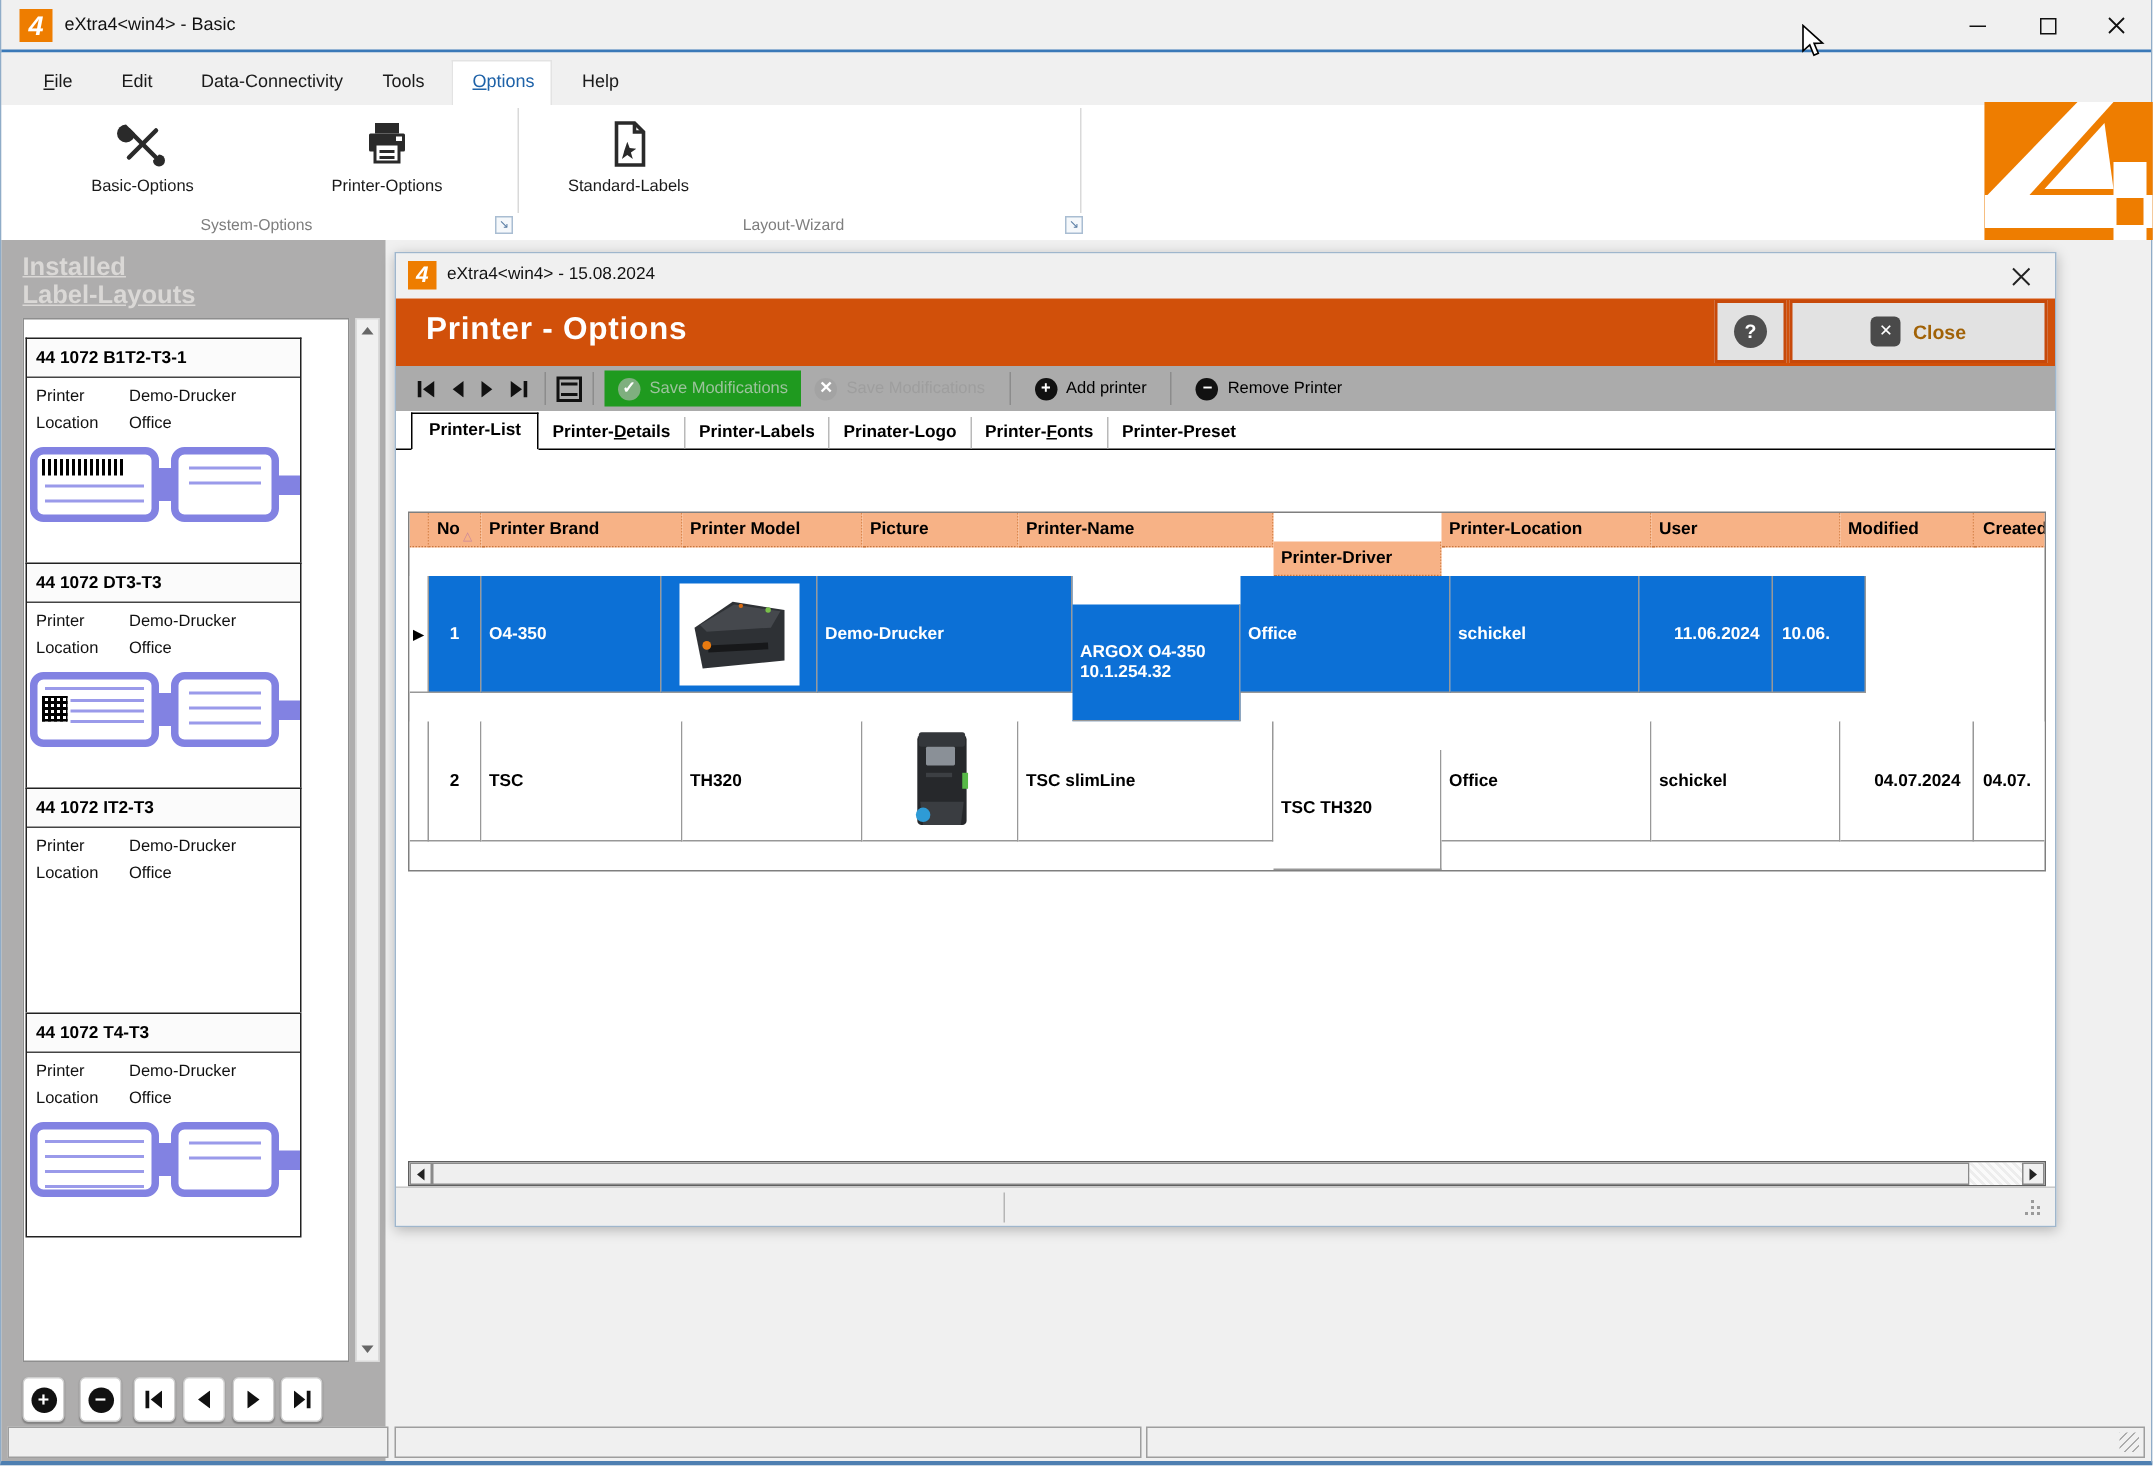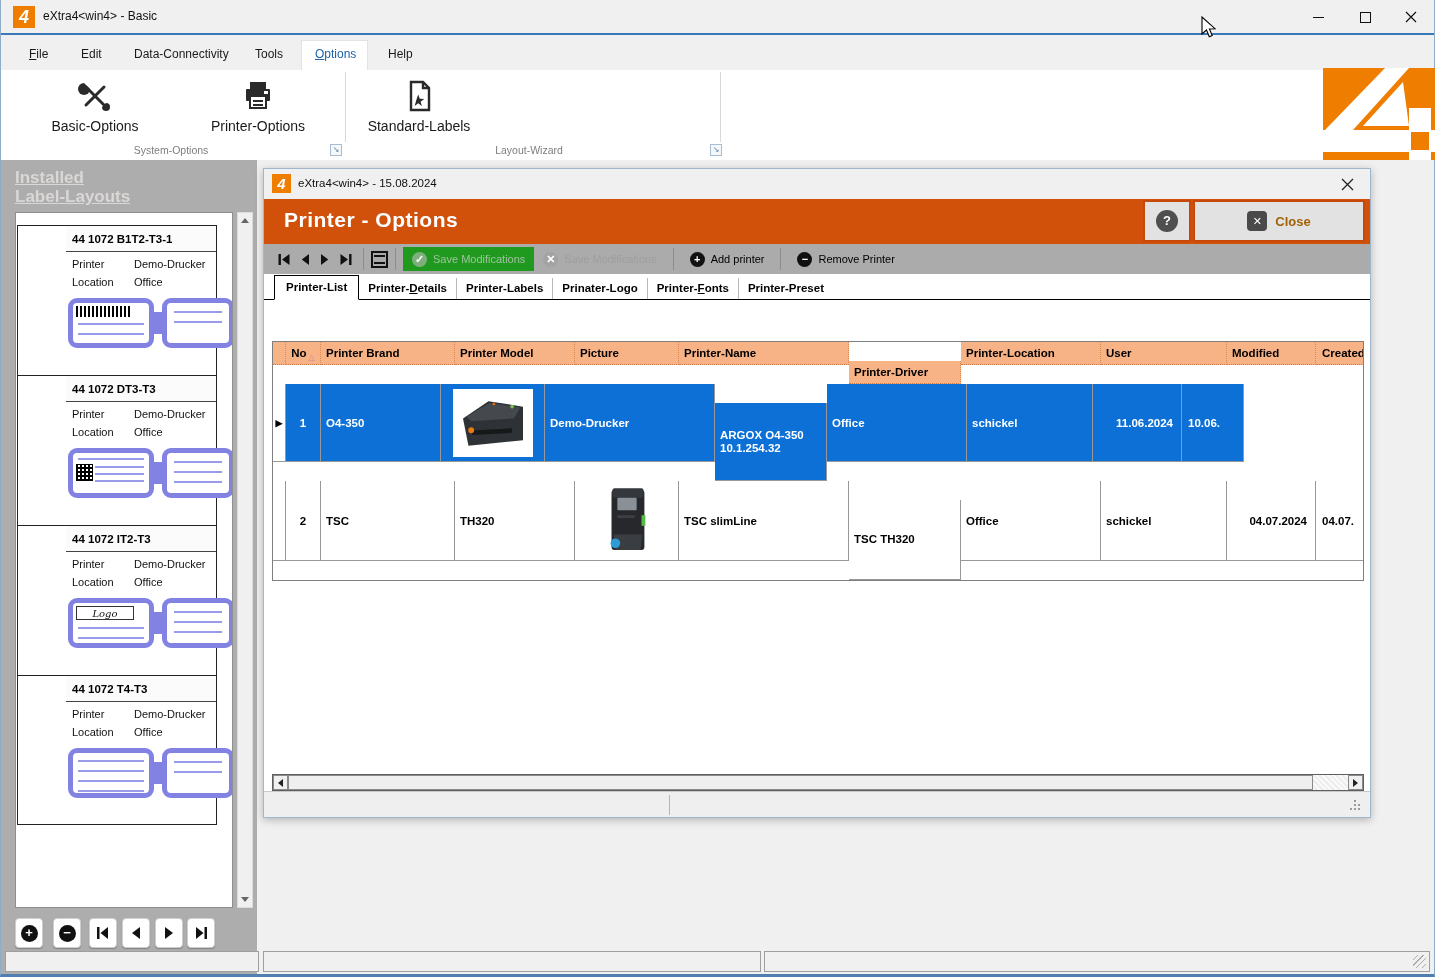--- a/index.html
+++ b/index.html
@@ -25,36 +25,36 @@
   .menubar { left:0; top:35px; width:100%; height:35px; background:#F0F0F0; }
   .menu-item { position:absolute; top:9px; font-size:12px; color:#1A1A1A; padding:3px 6px; }
   .menu-item .u { text-decoration:underline; }
   .menu-active-bg { left:300px; top:5px; width:67px; height:31px; background:#fff; border:1px solid #E3E3E3; border-bottom:none; }
   .menu-item.active { color:#1E62A8; }
 
   
   .ribbon { left:0; top:70px; width:100%; height:90px; background:#fff; }
   .ribbon-btn { position:absolute; top:6px; height:66px; display:flex; flex-direction:column; align-items:center; justify-content:flex-start; }
   .ribbon-btn .ric { height:40px; display:flex; align-items:center; justify-content:center; }
-  .ribbon-btn .rlbl { font-size:14px; color:#1A1A1A; margin-top:2px; }
+  .ribbon-btn .rlbl { font-size:11px; color:#1A1A1A; margin-top:2px; }
   .rib-sep { position:absolute; top:2px; width:1px; height:70px; background:#D9D9D9; }
   .rib-group-lbl { position:absolute; top:74px; font-size:10.5px; color:#7E7E7E; text-align:center; }
   .launcher { position:absolute; top:74px; width:12px; height:12px; border:1px solid #A9BDD2; color:#5A7EA5;
               font-size:8px; line-height:10px; text-align:center; background:#F5F8FB; }
   .biglogo { position:absolute; left:1322px; top:-2px; width:113px; height:92px; background:#EE7D00; overflow:hidden; }
 
   
   .sidebar { left:0; top:160px; width:256px; height:814px; background:#AEADAD; }
   .sb-title { left:14px; top:8px; position:absolute; font-weight:bold; font-size:17px; line-height:19px; color:#DAD8D6;text-decoration:underline; }
   .sb-panel { left:14px; top:52px; width:218px; height:696px; background:#fff; border:1px solid #8E8E8E; position:absolute; overflow:hidden; }
   .sb-scroll { left:236px; top:52px; width:16px; height:696px; background:#F0F0F0; border:1px solid #DADADA; position:absolute; }
   .sb-scroll .tri-up, .sb-scroll .tri-down { position:absolute; left:3px; width:0; height:0; }
   .tri-up { top:5px; border-left:4px solid transparent; border-right:4px solid transparent; border-bottom:5px solid #666; }
   .tri-down { bottom:5px; border-left:4px solid transparent; border-right:4px solid transparent; border-top:5px solid #666; }
-  .layout-card { position:absolute; left:1px; width:200px; height:150px; background:#fff; border:1px solid #222; border-bottom:none;padding-left:48px; }
+  .layout-card { position:absolute; left:1px; width:184px; height:150px; background:#fff; border:1px solid #222; border-bottom:none; }
   .layout-card:last-of-type { border-bottom:1px solid #222; }
   .lc-title { height:26px; line-height:26px; padding-left:6px; font-weight:bold; font-size:11.5px; color:#000; border-bottom:1px solid #444; background:#FBFBFB; }
   .lc-row { display:flex; font-size:11px; color:#111; margin:6px 0 0 6px; }
   .lc-row .k { width:62px; }
   .lc-gfx { position:relative; height:56px; margin-top:8px; }
   .lg-rect1 { position:absolute; left:2px; top:2px; width:86px; height:50px; border:5px solid #8282E2; border-radius:9px; background:#fff; overflow:hidden; padding:3px; }
   .lg-rect2 { position:absolute; left:96px; top:2px; width:72px; height:50px; border:5px solid #8282E2; border-radius:9px; background:#fff; padding:6px 5px; }
   .lg-bridge { position:absolute; left:84px; top:16px; width:16px; height:22px; background:#8282E2; }
   .lg-tail { position:absolute; left:164px; top:21px; right:0; height:13px; background:#8282E2; }
   .lg-line { height:2px; background:#9A9AEA; margin:8px 2px 0 2px; }
@@ -295,34 +295,20 @@
       <div class="layout-card" style="top:312px;">
         <div class="lc-title">44 1072 IT2-T3</div>
         <div class="lc-row">
             <span class="k">Printer</span>
             <span>Demo-Drucker</span>
           </div>
         <div class="lc-row">
             <span class="k">Location</span>
             <span>Office</span>
           </div>
-        <div class="lc-gfx">
-          <div class="lg-bridge"></div>
-            <div class="lg-tail"></div>
-          <div class="lg-rect1">
-              <div class="lg-logo-box">Logo</div>
-              <div class="lg-line" style="margin-top:7px;"></div>
-              <div class="lg-line"></div>
-            </div>
-          <div class="lg-rect2">
-              <div class="lg-line" style="margin-top:2px;"></div>
-              <div class="lg-line"></div>
-              <div class="lg-line"></div>
-            </div>
-        </div>
       </div>
 
       <div class="layout-card" style="top:462px;">
         <div class="lc-title">44 1072 T4-T3</div>
         <div class="lc-row">
             <span class="k">Printer</span>
             <span>Demo-Drucker</span>
           </div>
         <div class="lc-row">
             <span class="k">Location</span>

